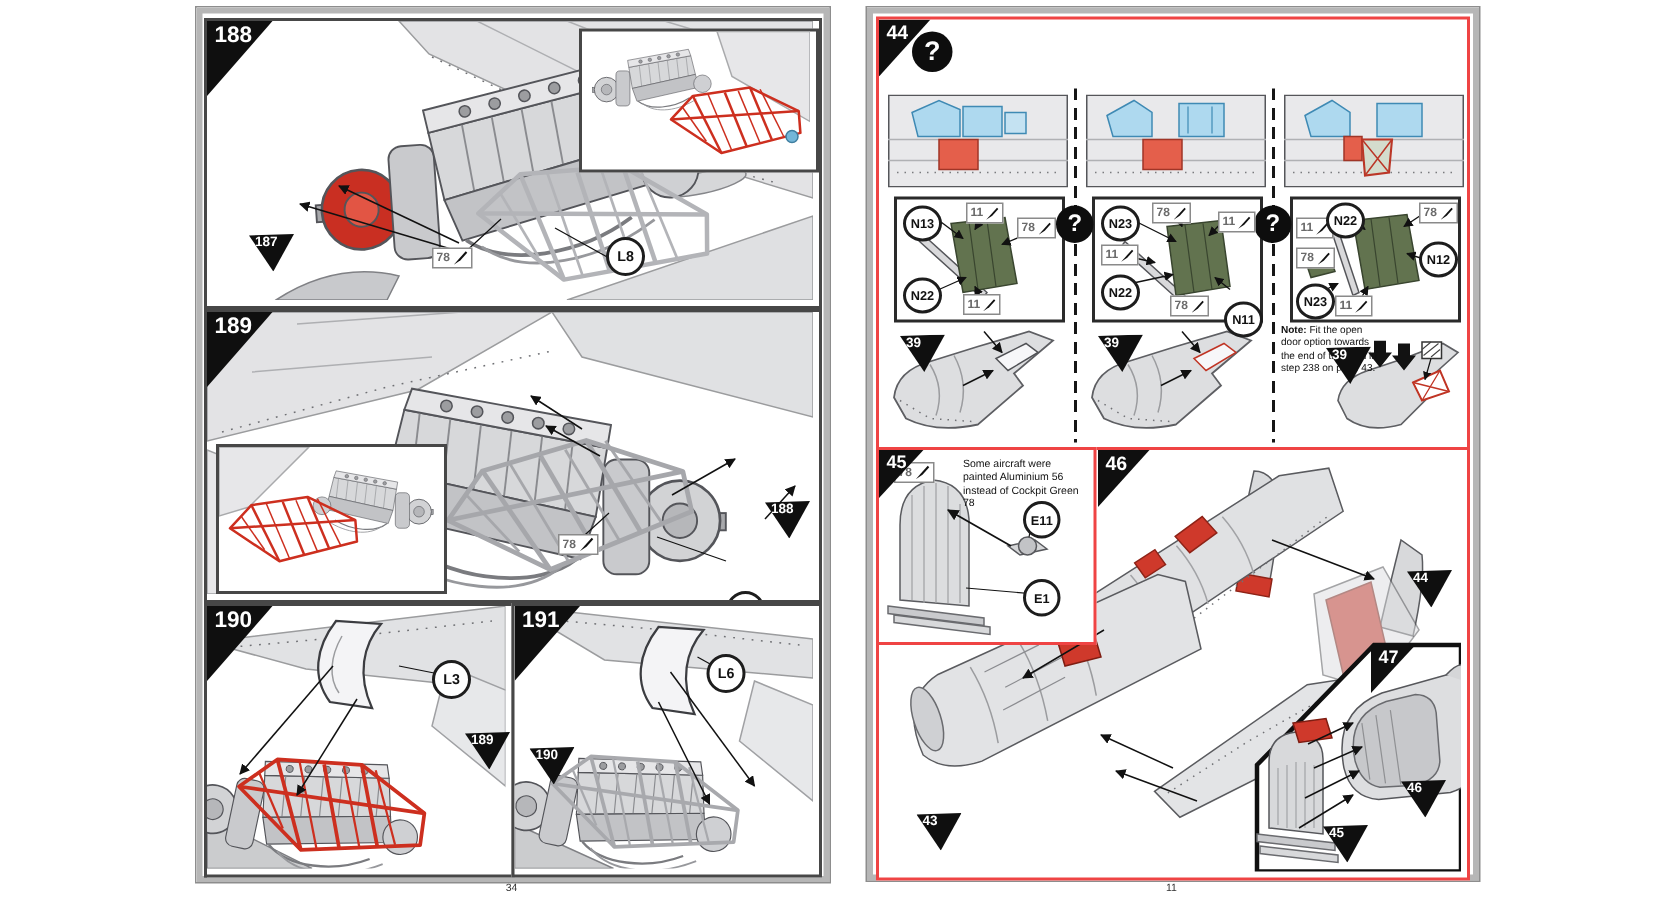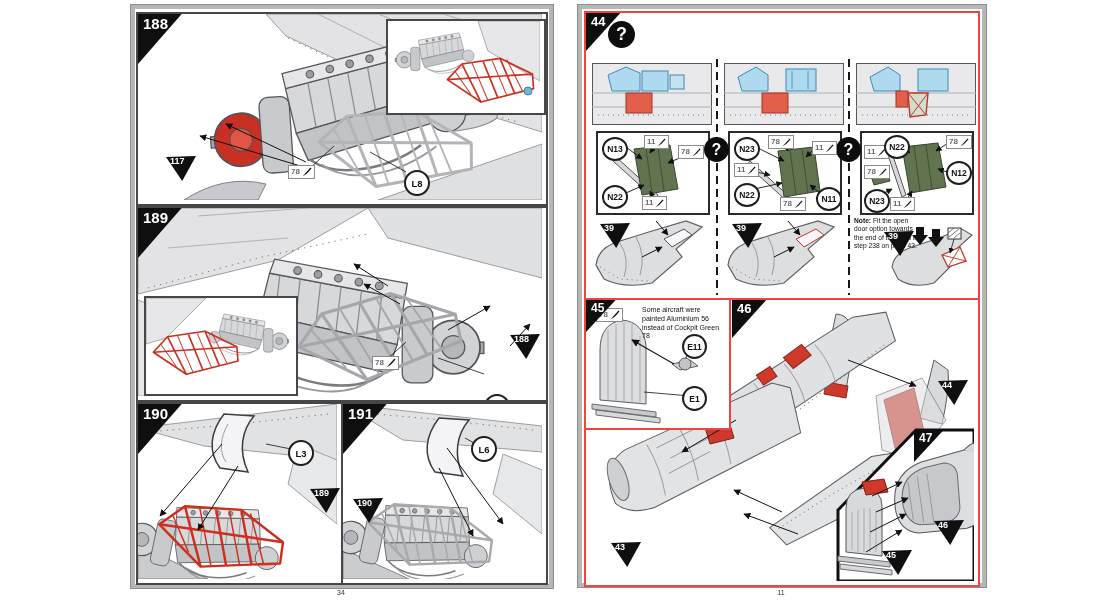--- a/index.html
+++ b/index.html
@@ -127,28 +127,28 @@
             <g transform="translate(2,6) scale(0.62)">
                 <use href="#sym-engine"></use>
               </g>
             <g transform="translate(56,34) scale(0.56)">
                 <use href="#sym-frame" width="170" height="95" style="--fr:#cd2f1f"></use>
               </g>
             <circle cx="140" cy="70" r="4" fill="#74b6d8" stroke="#3f7ea0"></circle>
           </svg>
         </div>
         <div class="corner-tri">188</div>
-        <div class="ref-tri" style="left:28px;top:142px;">117</div>
+        <div class="ref-tri" style="left:28px;top:142px;">187</div>
         <div class="chip" style="left:150px;top:151px;">
           <span class="n">78</span>
           <svg width="10" height="10" viewBox="0 0 10 10" style="position:static">
               <path d="M0.5,9.5 L4,5.5 L8.5,0.5 L9.5,1.5 L5,6.5 Z" fill="#111"></path>
             </svg>
         </div>
-        <div class="pc pc-lg" style="left:266px;top:156px;">L8</div>
+        <div class="pc pc-lg" style="left:266px;top:144px;">L8</div>
       </section>
 
       <section class="panel" style="left:0;top:196px;width:408px;height:192px;">
         <svg width="404" height="188" viewBox="0 0 404 188">
           <path d="M0,0 H230 L140,52 L0,86 Z" fill="#e3e3e5" stroke="#9b9c9e"></path>
           <path d="M230,0 H404 V70 L250,30 Z" fill="#e0e1e3" stroke="#9b9c9e"></path>
           <path d="M60,8 L170,0 M30,40 L150,30" stroke="#aeafb2" fill="none"></path>
           <polyline points="10,80 120,50 230,26" fill="none" stroke="#6f7074" stroke-dasharray="1.2 5"></polyline>
           <path d="M0,92 L120,140 L40,188 H0 Z" fill="#e7e7e9" stroke="#a0a1a4"></path>
           <g transform="translate(400,32) scale(-0.95,0.95)">
@@ -329,21 +329,21 @@
                 <line x1="26" y1="14" x2="54" y2="28" marker-end="url(#ah)"></line>
                 <line x1="24" y1="56" x2="52" y2="50" marker-end="url(#ah)"></line>
                 <line x1="54" y1="8" x2="58" y2="18" marker-end="url(#ah)"></line>
                 <line x1="88" y1="12" x2="76" y2="24" marker-end="url(#ah)"></line>
                 <line x1="90" y1="60" x2="80" y2="52" marker-end="url(#ah)"></line>
                 <line x1="22" y1="38" x2="40" y2="42" marker-end="url(#ah)"></line>
               </g>
             </svg>
             <div class="pc" style="left:4px;top:4px;">N23</div>
             <div class="pc" style="left:4px;top:50px;">N22</div>
-            <div class="pc" style="left:86px;top:54px;">N11</div>
+            <div class="pc" style="left:86px;top:68px;">N11</div>
             <div class="chip" style="left:38px;top:2px;">
                 <span class="n">78</span>
                 <svg width="9" height="9" viewBox="0 0 10 10" style="position:static">
                   <path d="M0.5,9.5 L4,5.5 L8.5,0.5 L9.5,1.5 L5,6.5 Z" fill="#111"></path>
                 </svg>
               </div>
             <div class="chip" style="left:82px;top:8px;">
                 <span class="n">11</span>
                 <svg width="9" height="9" viewBox="0 0 10 10" style="position:static">
                   <path d="M0.5,9.5 L4,5.5 L8.5,0.5 L9.5,1.5 L5,6.5 Z" fill="#111"></path>

